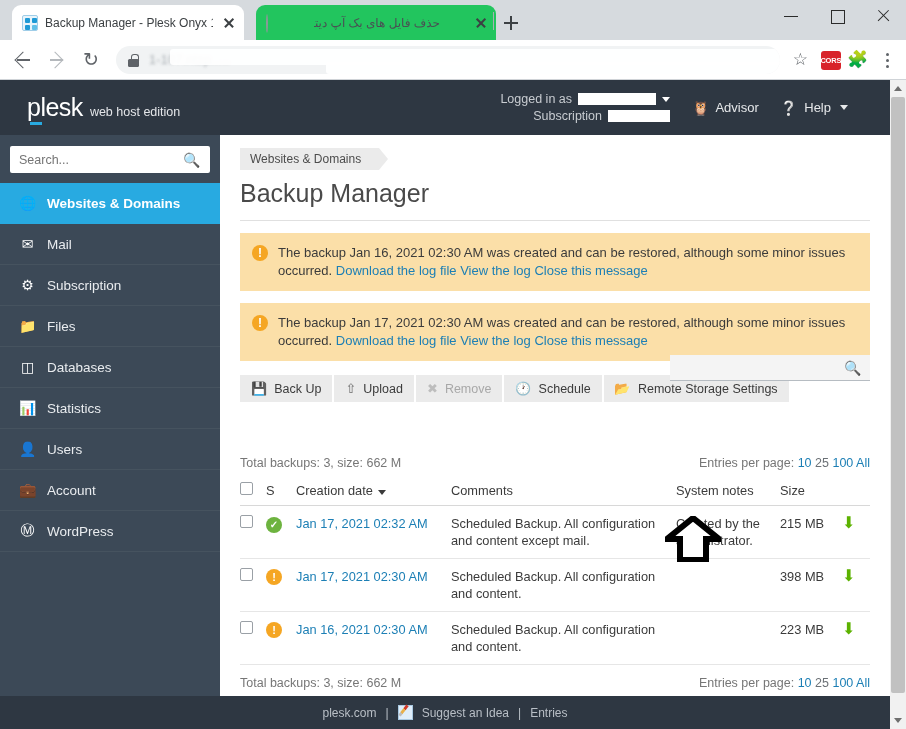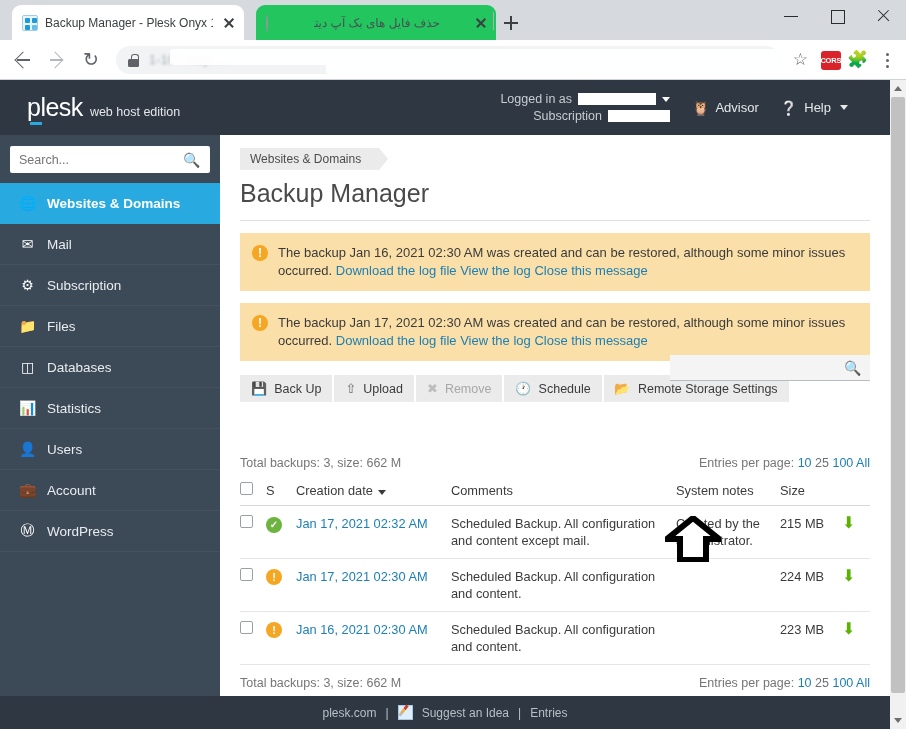--- a/index.html
+++ b/index.html
@@ -496,21 +496,21 @@
             <td>Created by the administrator.</td>
             <td>215 MB</td>
             <td><span class="dl-arrow">⬇</span></td>
           </tr>
           <tr>
             <td><span class="cb"></span></td>
             <td><span class="sicon-warn">!</span></td>
             <td><a class="datelink">Jan 17, 2021 02:30 AM</a></td>
             <td>Scheduled Backup. All configuration and content.</td>
             <td></td>
-            <td>224 MB</td>
+            <td>398 MB</td>
             <td><span class="dl-arrow">⬇</span></td>
           </tr>
           <tr>
             <td><span class="cb"></span></td>
             <td><span class="sicon-warn">!</span></td>
             <td><a class="datelink">Jan 16, 2021 02:30 AM</a></td>
             <td>Scheduled Backup. All configuration and content.</td>
             <td></td>
             <td>223 MB</td>
             <td><span class="dl-arrow">⬇</span></td>

